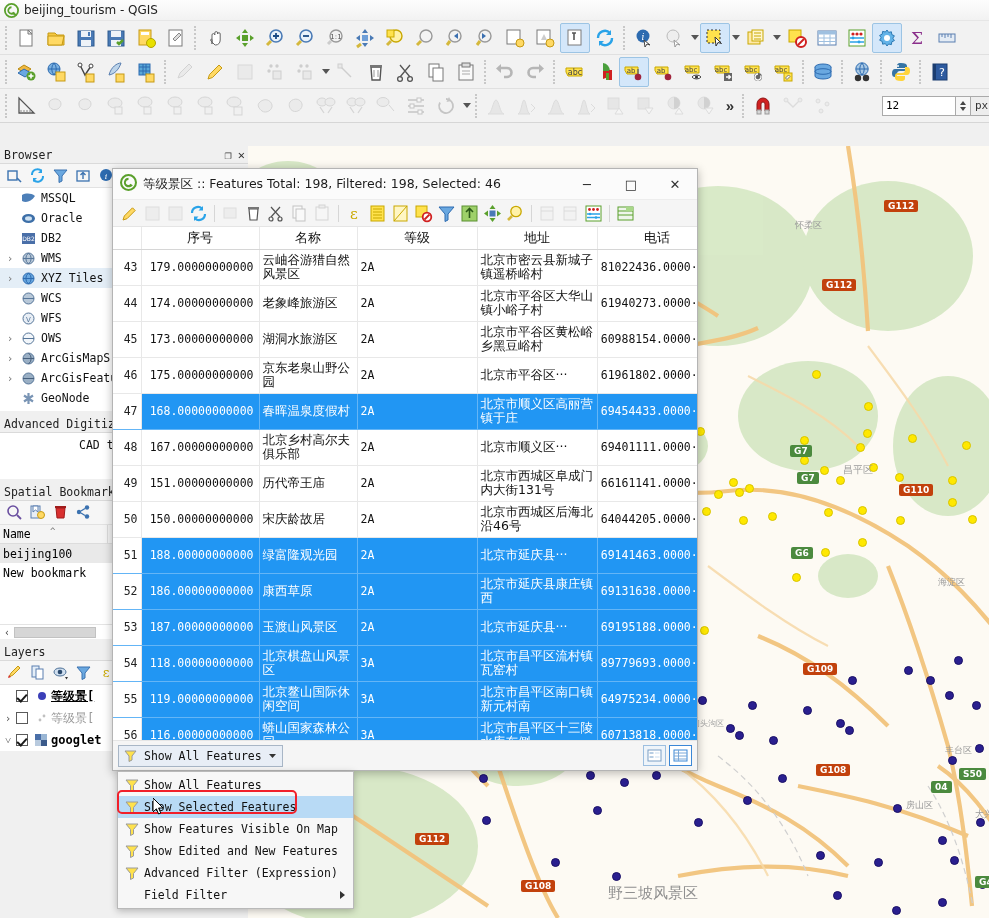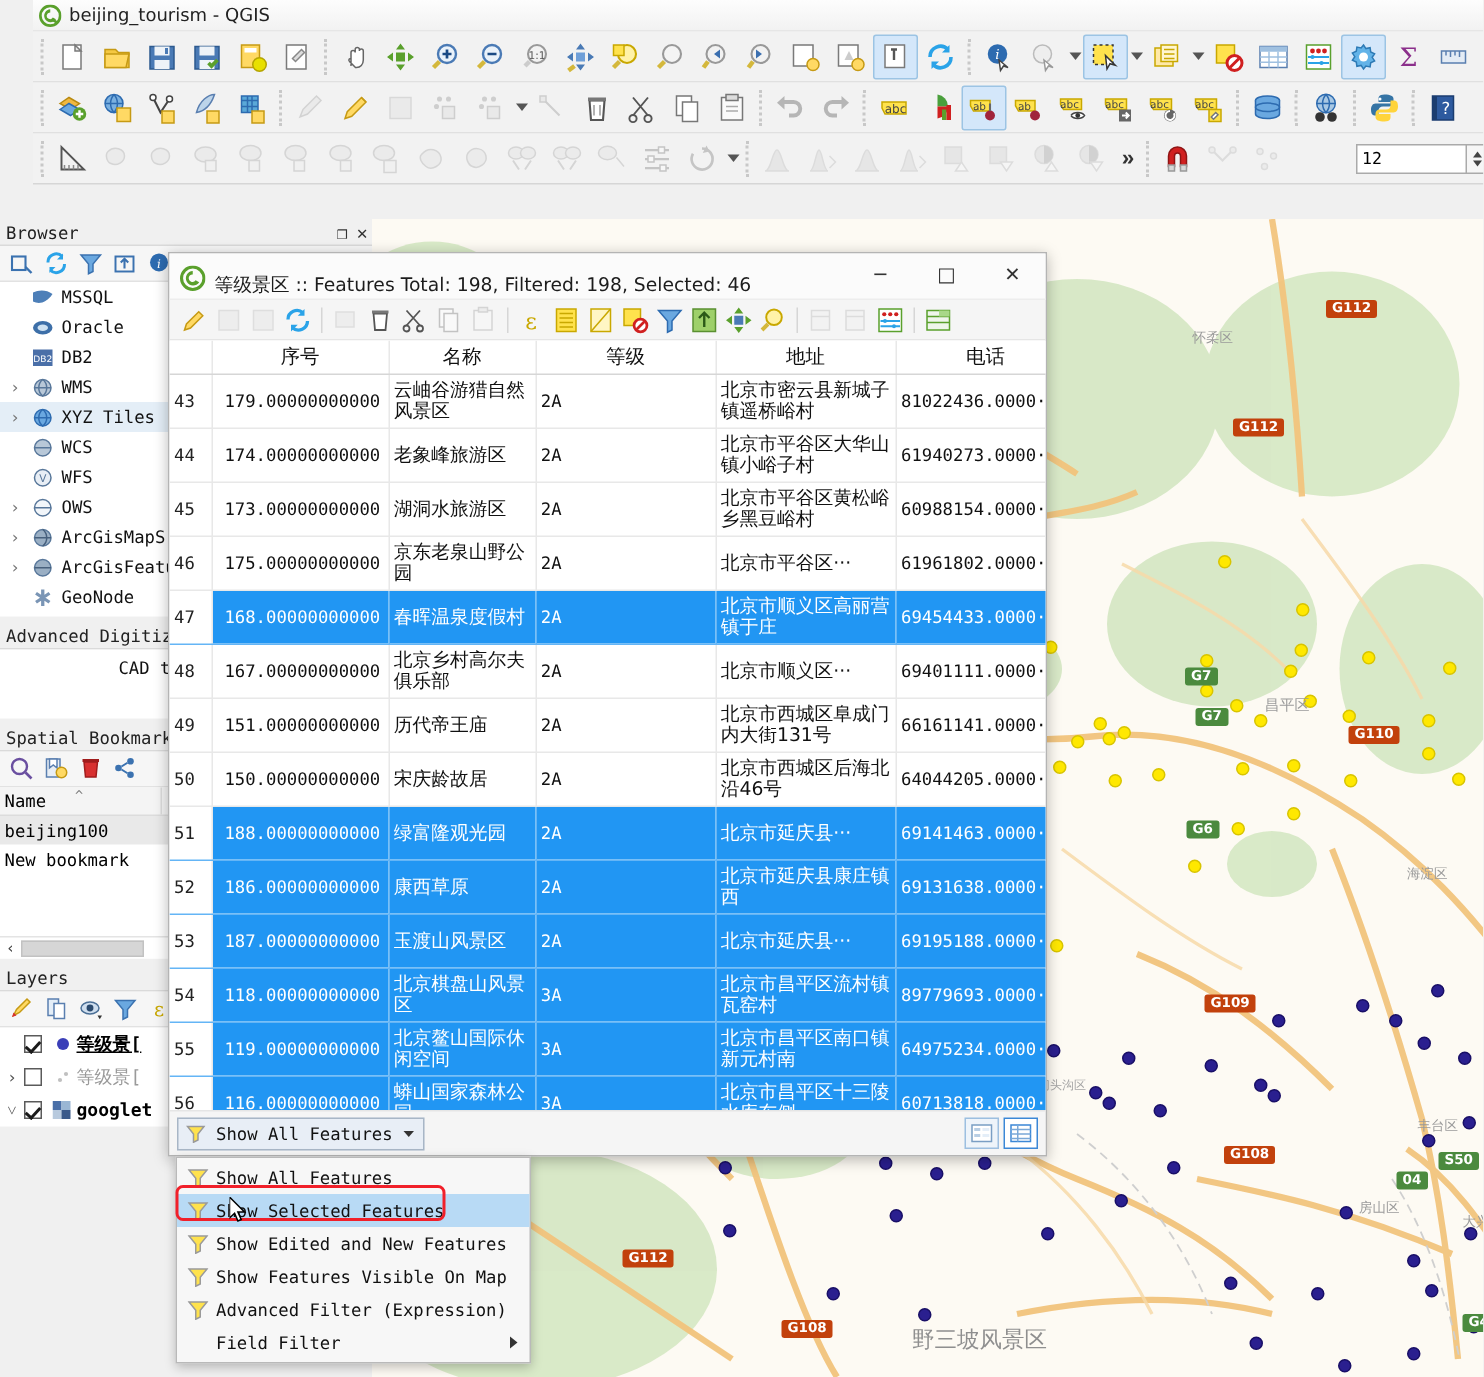--- a/index.html
+++ b/index.html
@@ -8,21 +8,20 @@
     width: 989px; height: 918px;
     overflow: hidden;
     font-family: "Liberation Sans", sans-serif;
     background: #f0f0f0;
   }
   #app {
     position: relative;
     width: 989px; height: 918px;
     background: #f0f0f0;
     overflow: hidden;
-    padding-left: 22px;
   }
 
   
   .titlebar {
     height: 21px;
     background: linear-gradient(#fdfdfd, #f2f2f2);
     display: flex; align-items: center;
     padding-left: 4px;
     font-size: 12px;
     color: #222;
@@ -230,21 +229,21 @@
     position: absolute;
     left: 112px; top: 168px;
     width: 586px; height: 603px;
     background: #f5f5f5;
     border: 1px solid #b4b4b4;
     box-shadow: 0 2px 9px rgba(0,0,0,.28);
     display: flex; flex-direction: column;
   }
   .attr-title {
     height: 31px; background: #fbfbfb;
-    display: flex; align-items: flex-end;
+    display: flex; align-items: center;
     padding-left: 7px;
     border-bottom: 1px solid #ededed;
     flex: none;
   }
   .attr-title .t {
     font-family: "DejaVu Sans", sans-serif; font-size: 12.5px; color: #1c1c1c;
     margin-left: 6px; white-space: nowrap;
   }
   .win-btns { margin-left: auto; display: flex; height: 31px; }
   .win-btn {
@@ -277,21 +276,21 @@
     border-right: 1px solid #e8e8e8;
     font-family: "DejaVu Sans", sans-serif;
     font-size: 12.5px; color: #111;
     padding: 0 3px;
     overflow: hidden;
     vertical-align: middle;
     line-height: 14px;
   }
   table.attr td.idx {
     font-family: "DejaVu Sans Mono", monospace;
-    font-size: 11.5px; text-align: left;
+    font-size: 11.5px; text-align: right;
     background: #fff; color: #222; border-right: 1px solid #e8e8e8;
   }
   table.attr td.num {
     font-family: "DejaVu Sans Mono", monospace; font-size: 11.5px;
     text-align: right; padding-right: 5px;
   }
   table.attr td.grade { font-family: "DejaVu Sans Mono", monospace; font-size: 11.5px; }
   table.attr tr.selrow td { background: #2196f3; color: #fff; border-right-color: #64b5f6; border-bottom-color:#64b5f6; }
   table.attr tr.selrow td.idx { background: #fff; color: #222; border-right-color:#e8e8e8;}
   .col-idx { width: 28px; } .col-num { width: 118px; } .col-name { width: 98px; }
@@ -1778,29 +1777,29 @@
           </svg>
         </span>
       <span>Show Selected Features</span>
     </div>
     <div class="dd-item">
       <span class="dd-ic">
           <svg width="14" height="14">
             <path d="M1 2 h12 l-4.5 5.5 v4.5 l-3 1.5 V7.5z" fill="#ffe24d" stroke="#9a9a9a"></path>
           </svg>
         </span>
-      <span>Show Edited and New Features</span>
+      <span>Show Features Visible On Map</span>
     </div>
     <div class="dd-item">
       <span class="dd-ic">
           <svg width="14" height="14">
             <path d="M1 2 h12 l-4.5 5.5 v4.5 l-3 1.5 V7.5z" fill="#ffe24d" stroke="#9a9a9a"></path>
           </svg>
         </span>
-      <span>Show Features Visible On Map</span>
+      <span>Show Edited and New Features</span>
     </div>
     <div class="dd-item">
       <span class="dd-ic">
           <svg width="14" height="14">
             <path d="M1 2 h12 l-4.5 5.5 v4.5 l-3 1.5 V7.5z" fill="#ffe24d" stroke="#9a9a9a"></path>
           </svg>
         </span>
       <span>Advanced Filter (Expression)</span>
     </div>
     <div class="dd-item">

